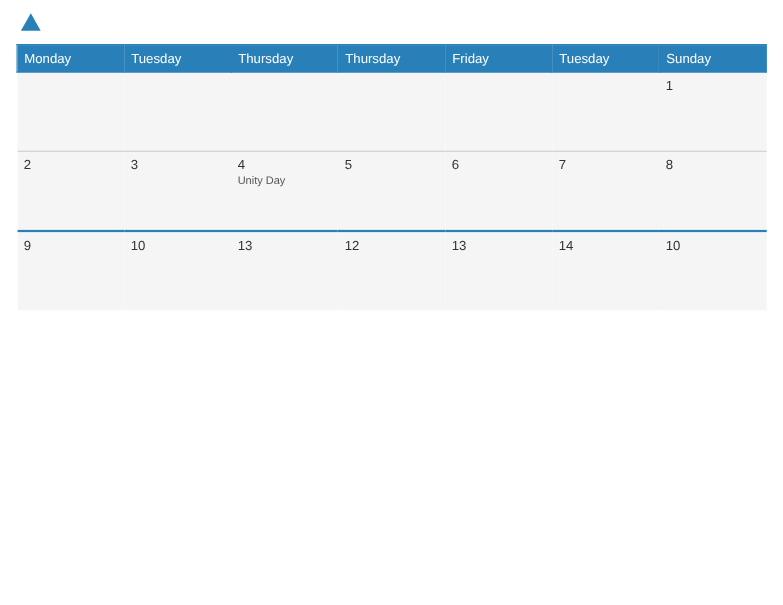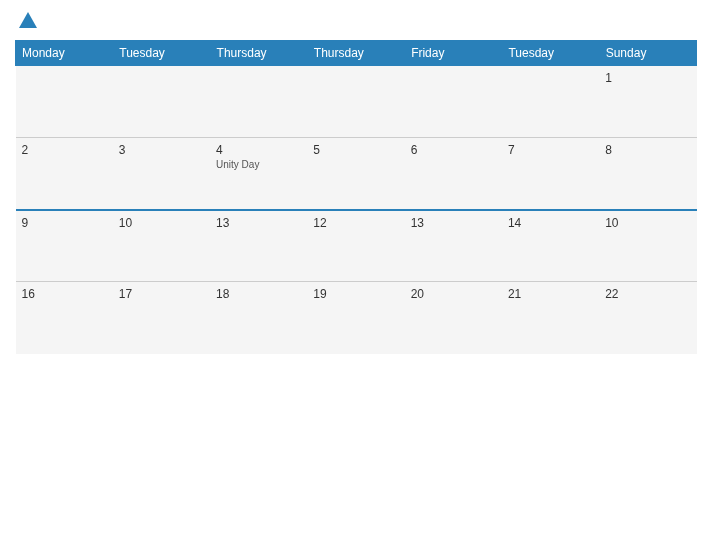--- a/index.html
+++ b/index.html
@@ -187,38 +187,15 @@
           <td>
             <span class="day-num">13</span>
           </td>
           <td>
             <span class="day-num">14</span>
           </td>
           <td>
             <span class="day-num">10</span>
           </td>
         </tr>
-        <tr>
-          <td>
-            <span class="day-num">16</span>
-          </td>
-          <td>
-            <span class="day-num">17</span>
-          </td>
-          <td>
-            <span class="day-num">18</span>
-          </td>
-          <td>
-            <span class="day-num">19</span>
-          </td>
-          <td>
-            <span class="day-num">20</span>
-          </td>
-          <td>
-            <span class="day-num">21</span>
-          </td>
-          <td>
-            <span class="day-num">22</span>
-          </td>
-        </tr>
       </tbody>
   </table>
 </div>
 
 </body></html>

